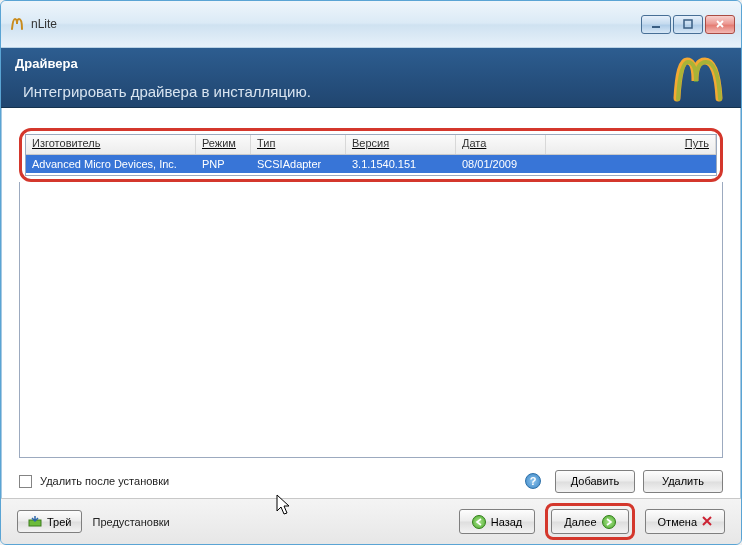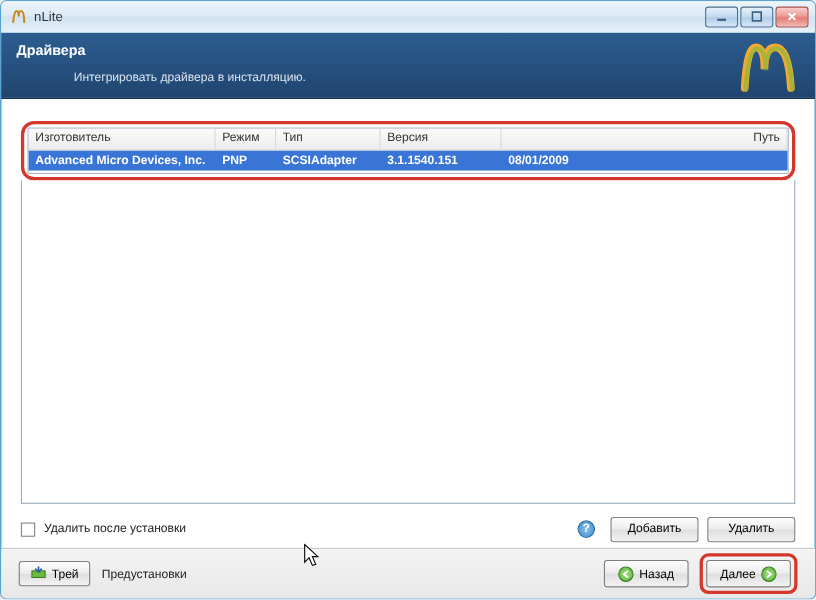--- a/index.html
+++ b/index.html
@@ -1,40 +1,40 @@
 <!DOCTYPE html>
 <html><head>
 <meta charset="utf-8">
 <style>
 * { box-sizing: border-box; margin: 0; padding: 0; font-family: Tahoma, Verdana, Segoe UI, sans-serif; }
 body { background: #f0f0f0; width: 742px; height: 545px; overflow: hidden; }
 .window { width: 742px; height: 545px; background: #fff; border: 1px solid #5aa4d4; border-radius: 6px; overflow: hidden; box-shadow: 0 0 0 1px #a6c9e2 inset; display: flex; flex-direction: column; }
-.titlebar { height: 29px; background: linear-gradient(#eef5fb,#dbeaf6 48%,#cfe2f1 52%,#e7f1fa); display: flex; align-items: center; padding: 0 6px 0 8px; border-bottom: 1px solid #b9d2e6; }
+.titlebar { height: 47px; background: linear-gradient(#eef5fb,#dbeaf6 48%,#cfe2f1 52%,#e7f1fa); display: flex; align-items: center; padding: 0 6px 0 8px; border-bottom: 1px solid #b9d2e6; }
 .titlebar-icon { width: 16px; height: 16px; margin-right: 6px; }
 .titlebar-icon svg { display:block; }
 .title-text { font-size: 12px; color: #333; flex: 1; }
 .winbtns { display: flex; gap: 2px; }
 .winbtn { width: 30px; height: 19px; border: 1px solid #476f96; border-radius: 3px; background: linear-gradient(#e6f0fb,#c6dbef 45%,#b0cde8 55%,#d6e7f6); display:flex; align-items:center; justify-content:center; cursor: pointer; }
 .winbtn.close { background: linear-gradient(#f8d0cd,#ec9a94 45%,#e47d74 55%,#f3b9b4); border-color:#a94b43; }
 .winbtn svg { display:block; }
 
 .header-banner { height: 60px; background: linear-gradient(#2d5d90,#20456f); color: #fff; padding: 8px 14px; position: relative; border-bottom: 1px solid #15324f; }
 .header-title { font-size: 13px; font-weight: bold; margin-bottom: 12px; }
-.header-sub { font-size: 11px; color: #d8e4f0; padding-left: 8px; margin-left: 44px; }
+.header-sub { font-size: 15px; color: #d8e4f0; padding-left: 8px; }
 .header-logo { position: absolute; right: 14px; top: 5px; width: 60px; height: 50px; }
 .header-logo svg { width: 100%; height: 100%; }
 
 .content { flex: 1; padding: 20px 18px 4px; display: flex; flex-direction: column; }
 .red-callout { border: 3px solid #d4372c; border-radius: 12px; padding: 3px; }
 .table-wrap { background:#fff; border:1px solid #9caabf; }
-.table-head { display:flex; background: linear-gradient(#fbfbfb,#ececec); height: 20px; border-bottom: 1px solid #c9c9c9; }
+.table-head { display:flex; background: linear-gradient(#fbfbfb,#ececec); height: 20px; border-bottom: 1px solid #c9c9c9; text-decoration: underline; }
 .th { font-size: 11px; color: #333; padding: 2px 6px; border-right: 1px solid #d8d8d8; white-space: nowrap; overflow:hidden; }
 .c-maker{width:170px;} .c-mode{width:55px;} .c-type{width:95px;} .c-ver{width:110px;} .c-date{width:90px;} .c-path{flex:1;text-align:right;}
 .table-body { height: 20px; background:#fff; }
-.row { display:flex; background:#3875d7; color:#fff; height:18px; align-items:center;font-weight:bold; }
+.row { display:flex; background:#3875d7; color:#fff; height:18px; align-items:center; }
 .row > span { font-size: 11px; padding: 0 6px; white-space: nowrap; overflow:hidden; }
 .table-area { border:1px solid #9caabf; border-top:none; background:#fff; flex:1; min-height:260px; }
 
 .options-row { display:flex; align-items:center; margin-top:10px; height:26px; gap:8px; }
 .options-row .spacer { flex:1; }
 .chk { width:13px; height:13px; border:1px solid #848484; background:#fff; }
 .chk-label { font-size:11px; color:#222; }
 .help-icon { width:16px; height:16px; border-radius:50%; background: radial-gradient(#8ec5ee,#3b86c6); color:#fff; font-size:11px; font-weight:bold; display:flex; align-items:center; justify-content:center; border:1px solid #2c6fa8; margin-right:6px; }
 .btn { height:23px; min-width:80px; padding:0 14px; font-size:11px; border:1px solid #7f7f7f; border-radius:3px; background: linear-gradient(#fdfdfd,#ececec 48%,#dedede 52%,#f3f3f3); cursor:pointer; display:inline-flex; align-items:center; justify-content:center; gap:4px; }
 
@@ -93,20 +93,21 @@
   </div>
 
   <div class="content">
     <div class="red-callout">
       <div class="table-wrap">
         <div class="table-head">
           <div class="th c-maker">Изготовитель</div>
           <div class="th c-mode">Режим</div>
           <div class="th c-type">Тип</div>
           <div class="th c-ver">Версия</div>
+          <div class="th c-date">Дата</div>
           <div class="th c-path">Путь</div>
         </div>
         <div class="table-body">
           <div class="row">
             <span class="c-maker">Advanced Micro Devices, Inc.</span>
             <span class="c-mode">PNP</span>
             <span class="c-type">SCSIAdapter</span>
             <span class="c-ver">3.1.1540.151</span>
             <span class="c-date">08/01/2009</span>
           </div>
@@ -150,20 +151,26 @@
     <span class="callout-next">
       <button class="nav-btn">
         <span>Далее</span>
         <span class="arrow-circle green">
             <svg width="8" height="8">
               <path d="M2 1 L6 4 L2 7" fill="none" stroke="#fff" stroke-width="1.6"></path>
             </svg>
           </span>
       </button>
     </span>
+    <button class="nav-btn">
+      <span>Отмена</span>
+      <span><svg width="10" height="10">
+            <path d="M1 1 L9 9 M9 1 L1 9" stroke="#c23" stroke-width="2"></path>
+          </svg></span>
+    </button>
   </div>
 
 </div>
 
 <div class="cursor-fake">
   <svg width="16" height="24">
       <path d="M1 1 L1 17 L5 13 L8 20 L11 19 L8 12 L13 12 Z" fill="#fff" stroke="#000" stroke-width="1"></path>
     </svg>
 </div>
 

